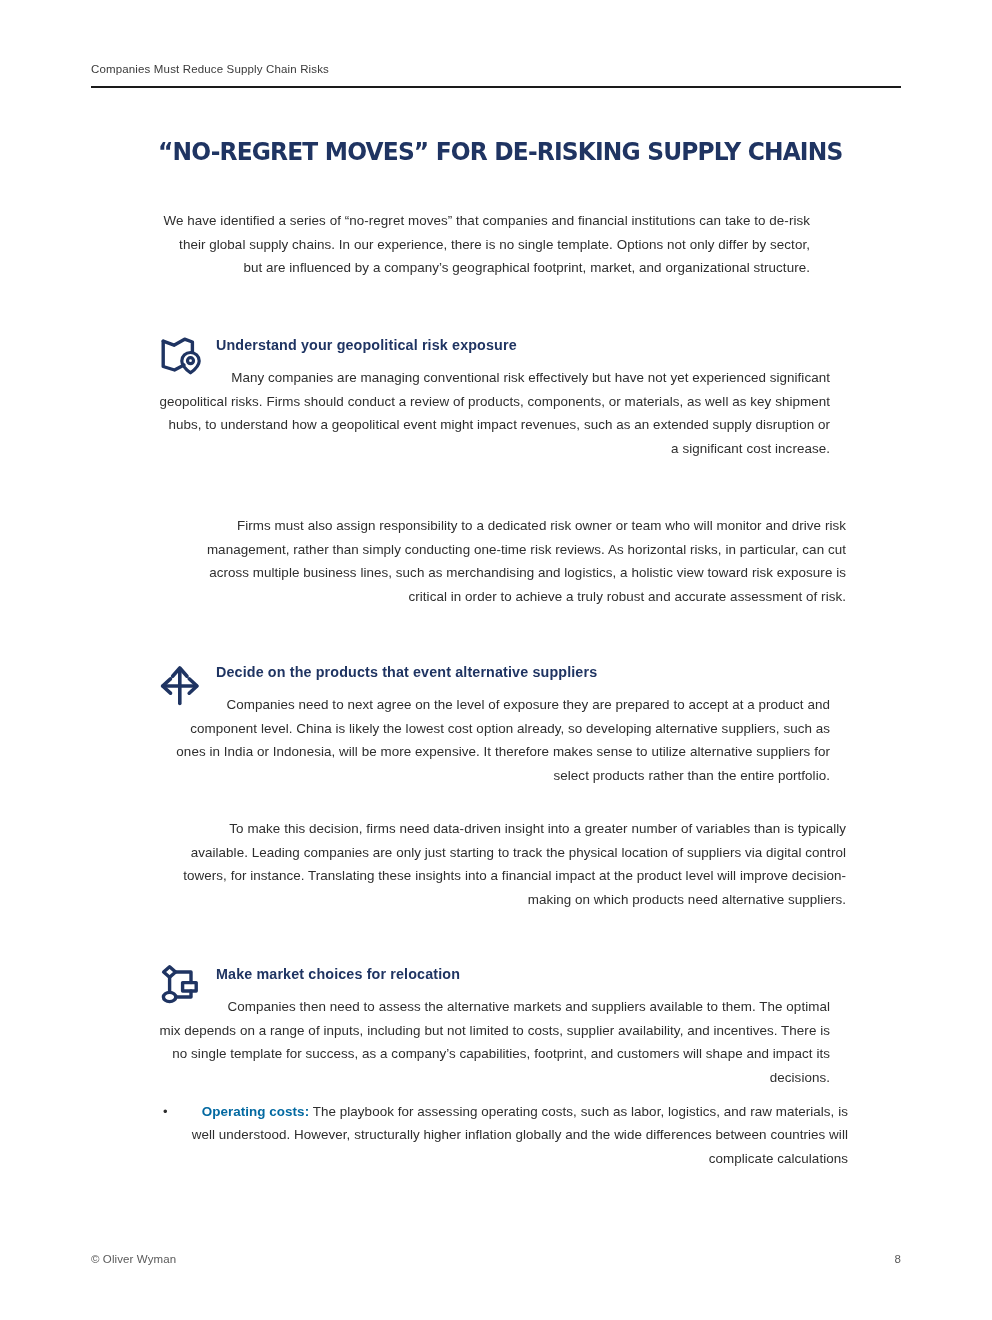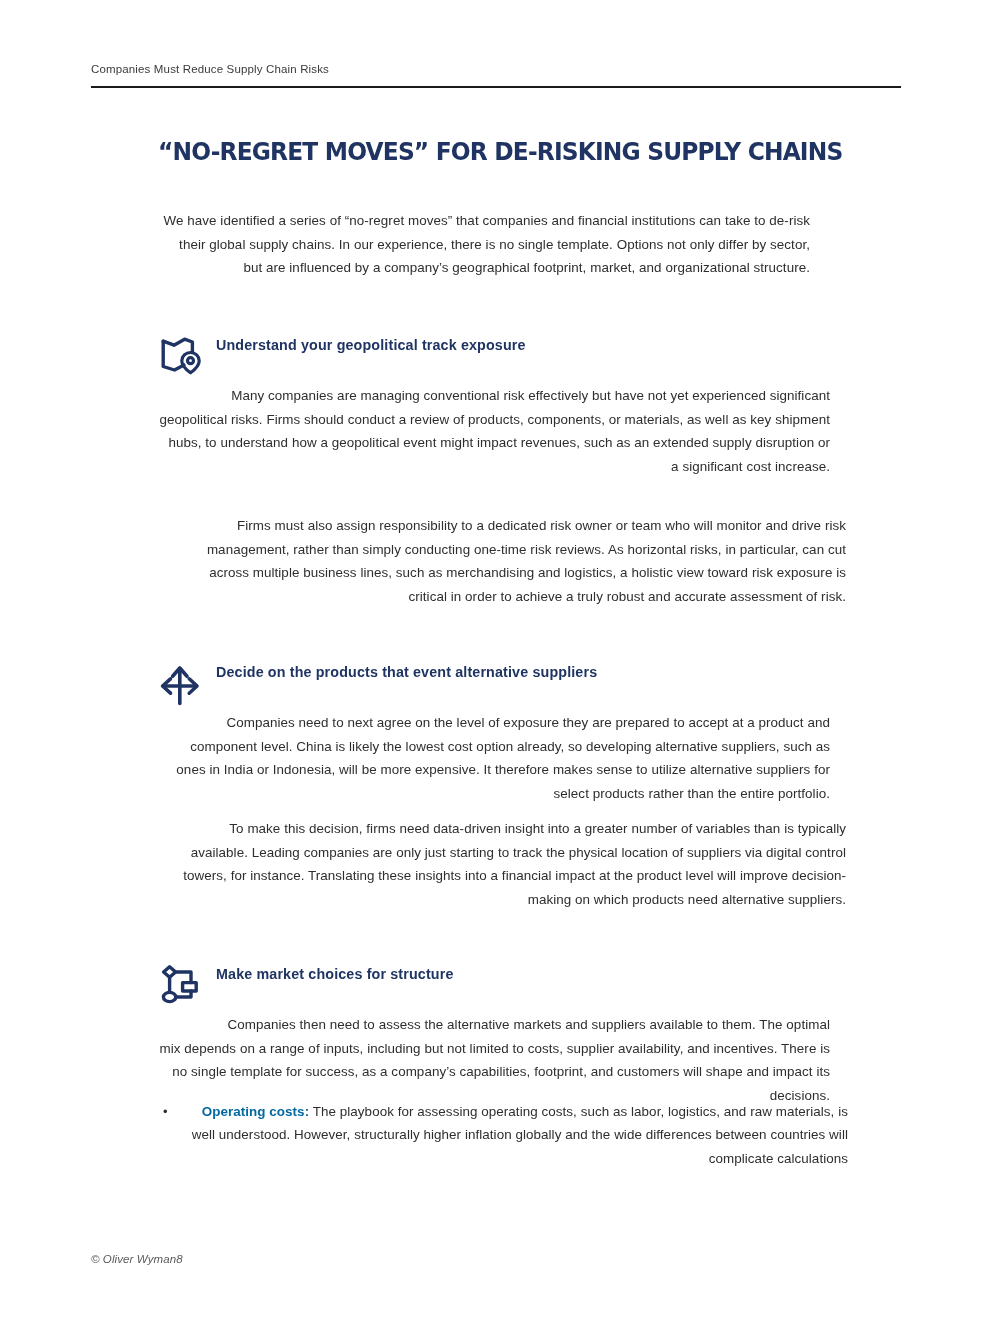--- a/index.html
+++ b/index.html
@@ -113,21 +113,21 @@
     font-size: 14.3px;
     font-weight: 700;
     color: #1f3462;
     line-height: 21px;
     letter-spacing: 0.01em;
     white-space: nowrap;
   }
   .section-lead {
     position: absolute;
     left: 0;
-    top: 36px;
+    top: 18px;
     width: 672px;
   }
   .section-lead .indent-pad {
     display: inline-block;
     width: 58px;
   }
   .section-para {
     position: absolute;
     left: 16px;
     width: 672px;
@@ -157,23 +157,22 @@
     color: #0369a1;
   }
 
   
   .footer {
     position: absolute;
     left: 91px;
     top: 1253px;
     width: 810px;
     display: flex;
-    justify-content: flex-start;
+    justify-content: space-between;
     align-items: baseline;
-    font-style: italic;
   }
   .footer-left, .footer-right {
     font-size: 11.5px;
     color: #5a5a5a;
     letter-spacing: 0.1px;
   }
 </style>
 </head>
 <body>
 
@@ -194,21 +193,21 @@
       <div class="section-icon">
         <svg viewBox="0 0 46 44" xmlns="http://www.w3.org/2000/svg" fill="none" stroke="#1f3462" stroke-width="3.4" stroke-linejoin="round" stroke-linecap="round">
           <path d="M3.2 6.2 L3.2 31.5 L14.5 35.0 L24.0 30.0"></path>
           <path d="M3.2 6.2 L14.0 10.2 L24.6 4.2 L32.4 7.0 L32.4 17.0"></path>
         </svg>
         <svg viewBox="0 0 46 44" xmlns="http://www.w3.org/2000/svg" fill="none" stroke="#1f3462" stroke-width="3.2" stroke-linejoin="round" stroke-linecap="round" style="position:absolute;left:0;top:0;">
           <path d="M30.5 17.5 C35.3 17.5 39.2 21.3 39.2 25.9 C39.2 30.9 33.6 35.5 30.5 37.8 C27.4 35.5 21.8 30.9 21.8 25.9 C21.8 21.3 25.7 17.5 30.5 17.5 Z"></path>
           <circle cx="30.5" cy="25.7" r="3.0"></circle>
         </svg>
       </div>
-      <h2 class="section-heading">Understand your geopolitical track exposure</h2>
+      <h2 class="section-heading">Understand your geopolitical risk exposure</h2>
       <p class="body-text section-lead"><span class="indent-pad"></span><span>Many companies are managing conventional risk effectively but have not yet experienced significant geopolitical risks. Firms should conduct a review of products, components, or materials, as well as key shipment hubs, to understand how a geopolitical event might impact revenues, such as an extended supply disruption or a significant cost increase.</span></p>
       <p class="body-text section-para" style="top:166px;">Firms must also assign responsibility to a dedicated risk owner or team who will monitor and drive risk management, rather than simply conducting one-time risk reviews. As horizontal risks, in particular, can cut across multiple business lines, such as merchandising and logistics, a holistic view toward risk exposure is critical in order to achieve a truly robust and accurate assessment of risk.</p>
     </div>
 
     <div class="section" style="top:662px;">
       <div class="section-icon">
         <svg viewBox="0 0 46 44" xmlns="http://www.w3.org/2000/svg" fill="none" stroke="#1f3462" stroke-width="3.6" stroke-linejoin="round" stroke-linecap="round">
           <path d="M19.8 41.5 L19.8 7.0"></path>
           <path d="M12.6 14.2 L19.8 6.0 L27.0 14.2"></path>
           <path d="M3.0 24.0 L36.5 24.0"></path>
@@ -225,21 +224,21 @@
       <div class="section-icon">
         <svg viewBox="0 0 46 44" xmlns="http://www.w3.org/2000/svg" fill="none" stroke="#1f3462" stroke-width="3.4" stroke-linejoin="round" stroke-linecap="round">
           <path d="M9.6 2.8 L15.6 8.0 L9.6 13.2 L3.6 8.0 Z"></path>
           <ellipse cx="9.6" cy="33.0" rx="6.2" ry="4.6"></ellipse>
           <rect x="22.6" y="18.6" width="13.6" height="8.4"></rect>
           <path d="M9.6 13.2 L9.6 28.4"></path>
           <path d="M15.6 8.0 L31.0 8.0 L31.0 18.6"></path>
           <path d="M15.8 33.0 L31.0 33.0 L31.0 27.0"></path>
         </svg>
       </div>
-      <h2 class="section-heading">Make market choices for structure</h2>
+      <h2 class="section-heading">Make market choices for relocation</h2>
       <p class="body-text section-lead"><span class="indent-pad"></span><span>Companies then need to assess the alternative markets and suppliers available to them. The optimal mix depends on a range of inputs, including but not limited to costs, supplier availability, and incentives. There is no single template for success, as a company’s capabilities, footprint, and customers will shape and impact its decisions.</span></p>
     </div>
 
     <div class="bullets" style="top:1100px;">
       <div class="bullet-item body-text">
         <span class="bullet-marker">•</span><span class="bullet-lead">Operating costs:</span><span> The playbook for assessing operating costs, such as labor, logistics, and raw materials, is well understood. However, structurally higher inflation globally and the wide differences between countries will complicate calculations</span>
       </div>
     </div>
 
   </div>

